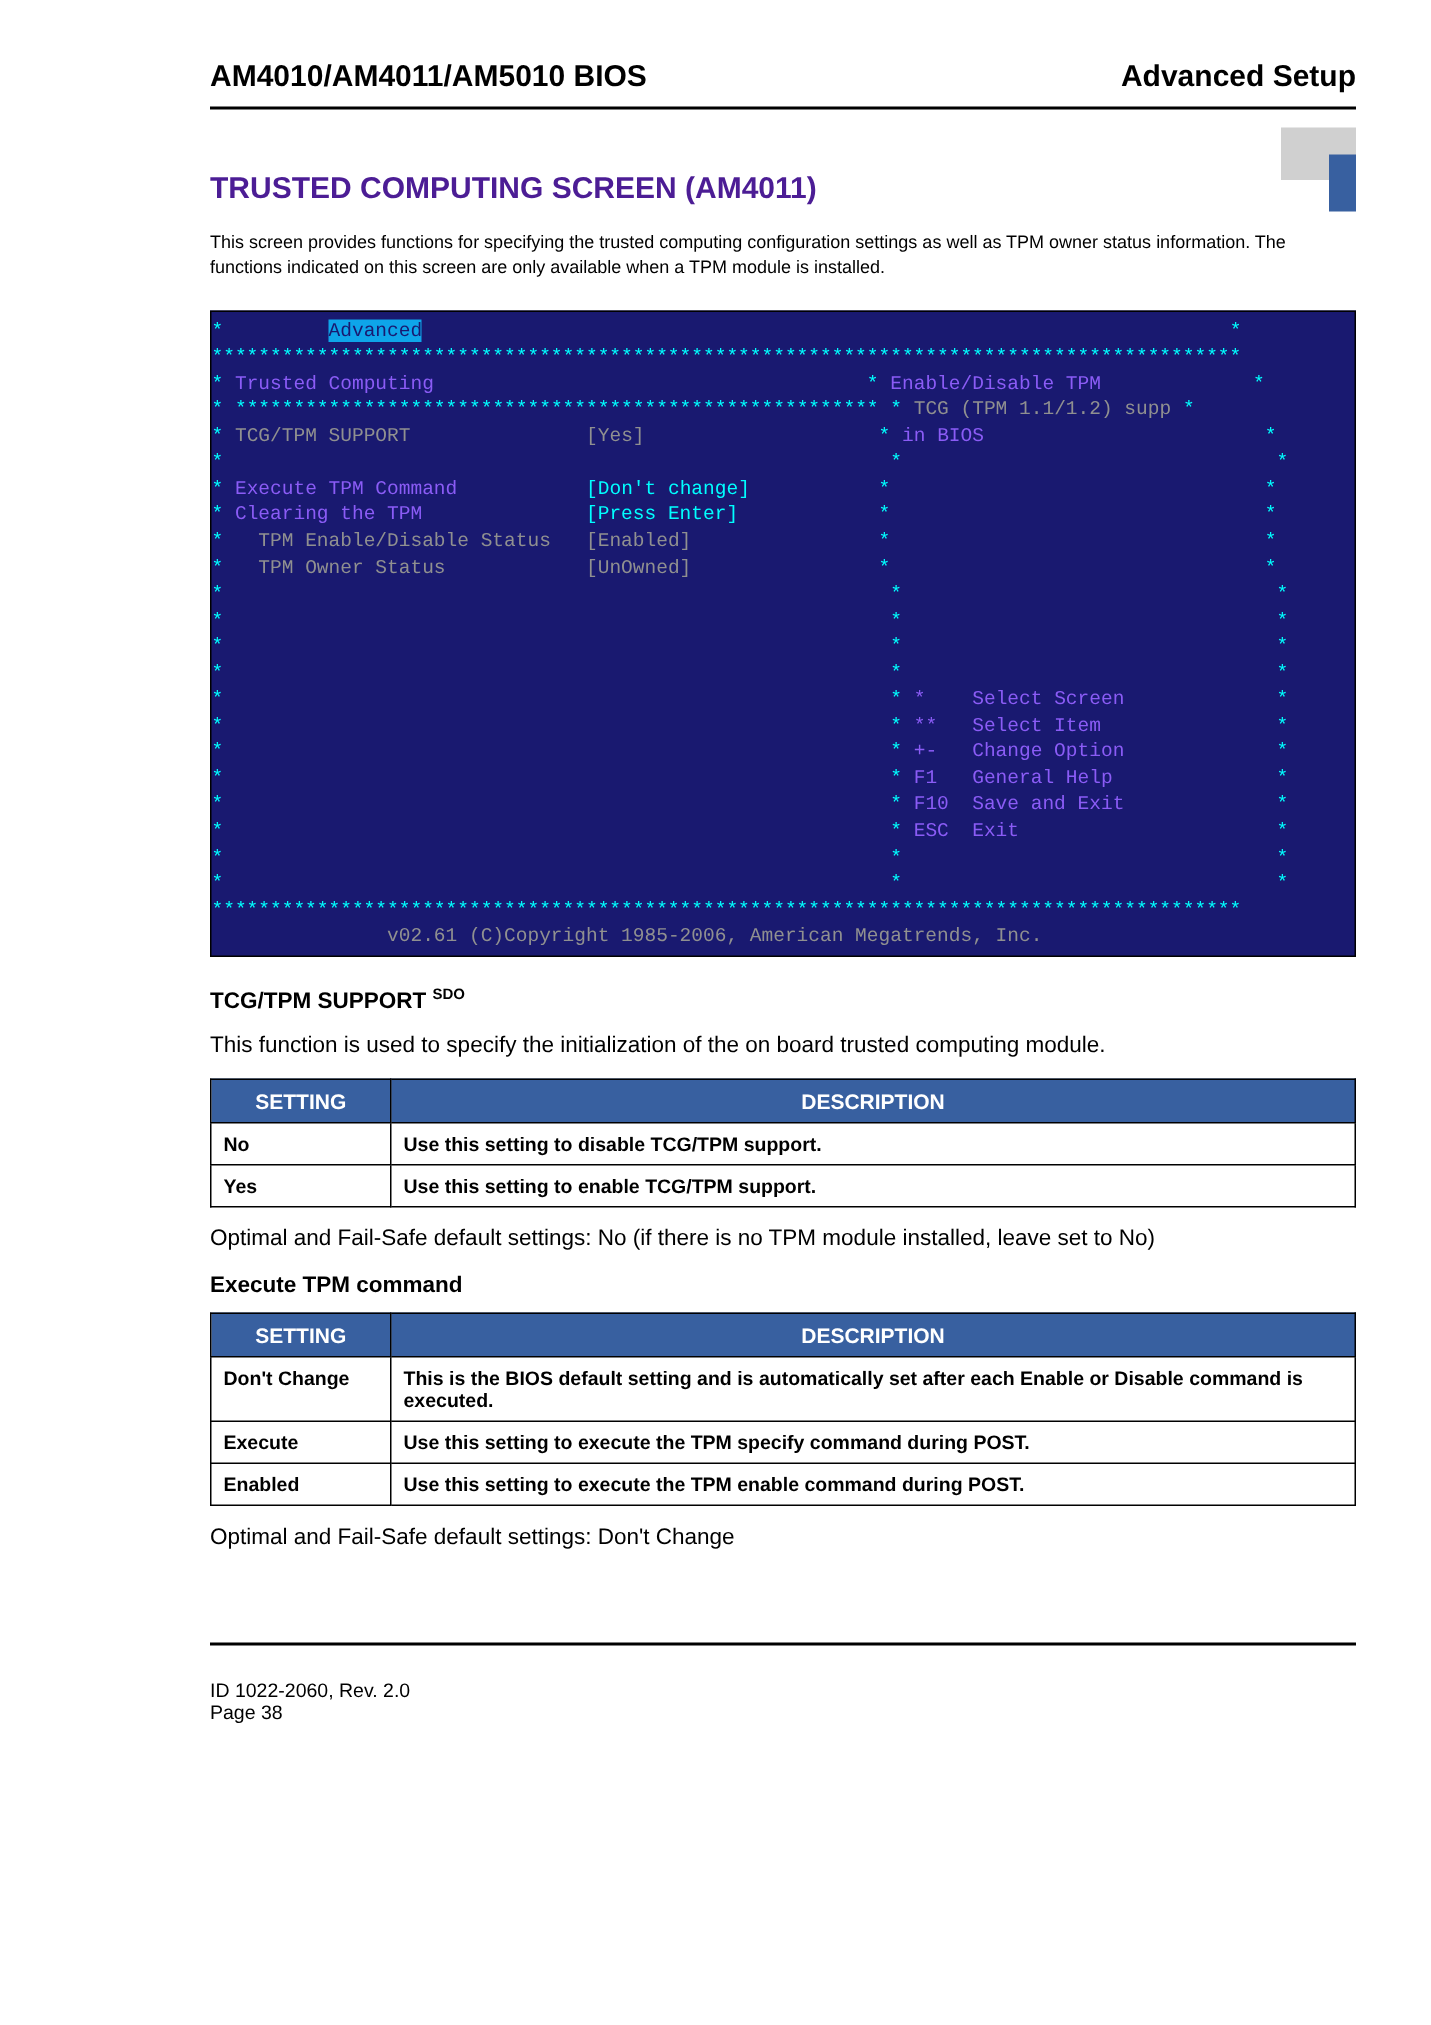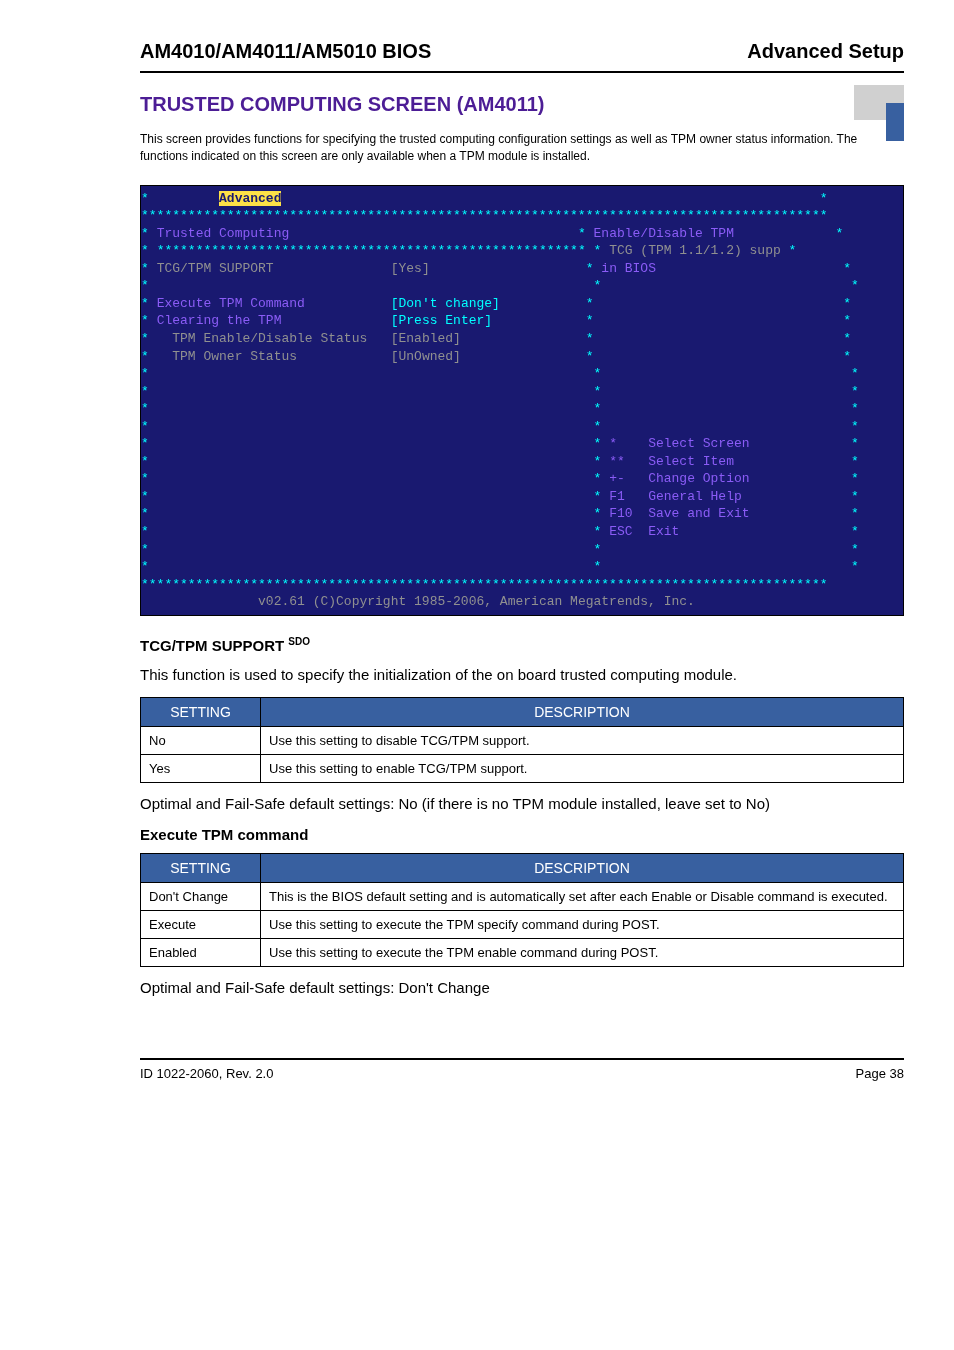--- a/index.html
+++ b/index.html
@@ -18,21 +18,21 @@
     .page {
       padding: 40px 50px 20px 140px;
       position: relative;
     }
     .header {
       display: flex;
       justify-content: space-between;
       align-items: baseline;
       border-bottom: 2px solid #000;
       padding-bottom: 8px;
-      margin-bottom: 20px;
+      margin-bottom: 42px;
       gap: 40px;
     }
     .header-left {
       font-size: 20px;
       font-weight: bold;
     }
     .header-right {
       font-size: 20px;
       font-weight: bold;
     }
@@ -81,23 +81,22 @@
       padding: 4px 0;
       white-space: pre;
       overflow: hidden;
       border: 1px solid #000;
       margin-bottom: 20px;
     }
     .bios-screen .cyan { color: #00ffff; }
     .bios-screen .white { color: #8b5cf6; }
     .bios-screen .gray { color: #909090; }
     .bios-screen .tab-highlight {
-      background: #fde047;
+      background: #0ea5e9;
       color: #191970;
-      font-weight: bold;
     }
     h3 {
       font-size: 15px;
       font-weight: bold;
       margin-bottom: 10px;
       margin-top: 5px;
     }
     h3 .sdo {
       font-size: 10px;
       font-weight: bold;
@@ -109,42 +108,44 @@
       margin-bottom: 12px;
     }
     table {
       width: 100%;
       border-collapse: collapse;
       margin-bottom: 10px;
     }
     th {
       background: #3860a0;
       color: #fff;
-      font-weight: normal;
+      font-weight: bold;
       padding: 6px 8px;
       border: 1px solid #000;
       text-align: center;
       font-size: 14px;
     }
     th:first-child {
       width: 120px;
     }
     td {
       border: 1px solid #000;
       padding: 6px 8px;
       font-size: 13px;
       vertical-align: top;
+      font-weight: bold;
     }
     .footer {
       margin-top: 60px;
       border-top: 2px solid #000;
-      padding-top: 6px;
+      padding-top: 22px;
       display: flex;
       justify-content: space-between;
       font-size: 13px;
+      flex-direction: column;
     }
   </style>
 </head>
 <body>
 
 <div class="page">
   <div class="header">
     <div class="header-left">AM4010/AM4011/AM5010 BIOS</div>
     <div class="header-right">Advanced Setup</div>
   </div>

